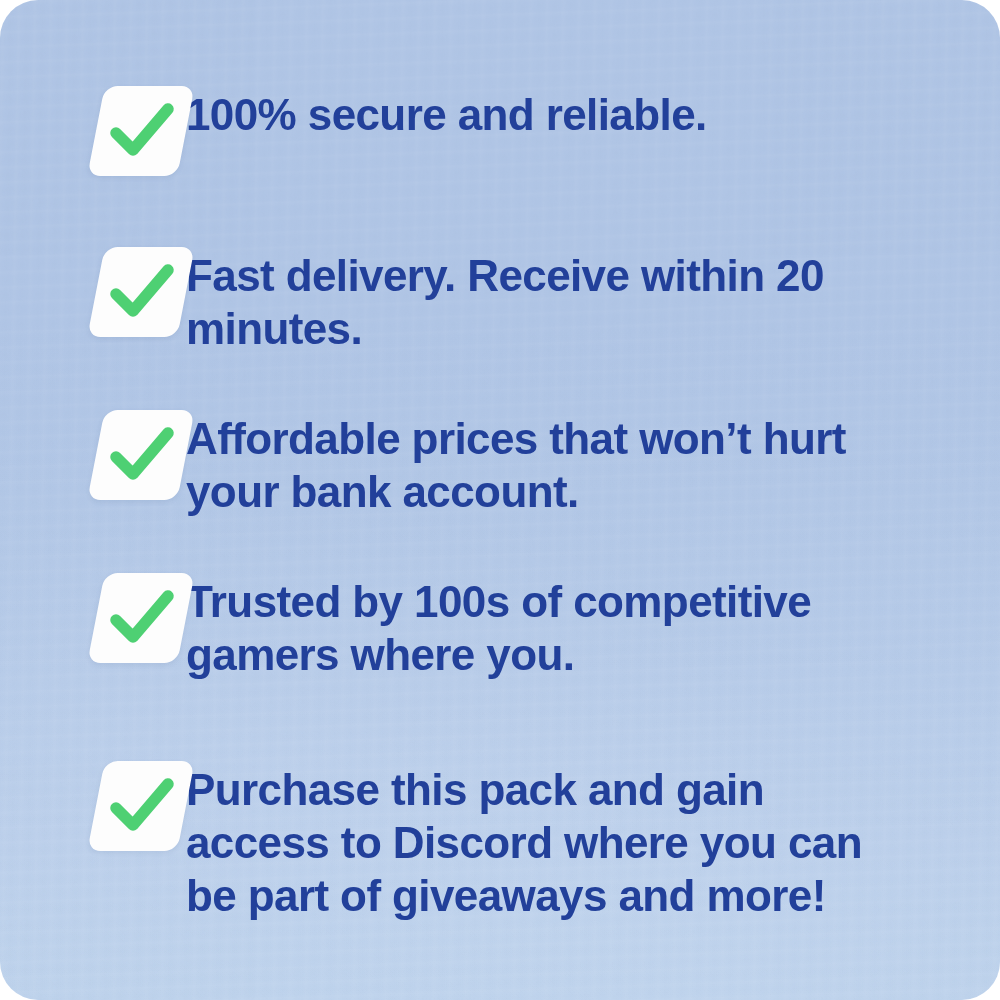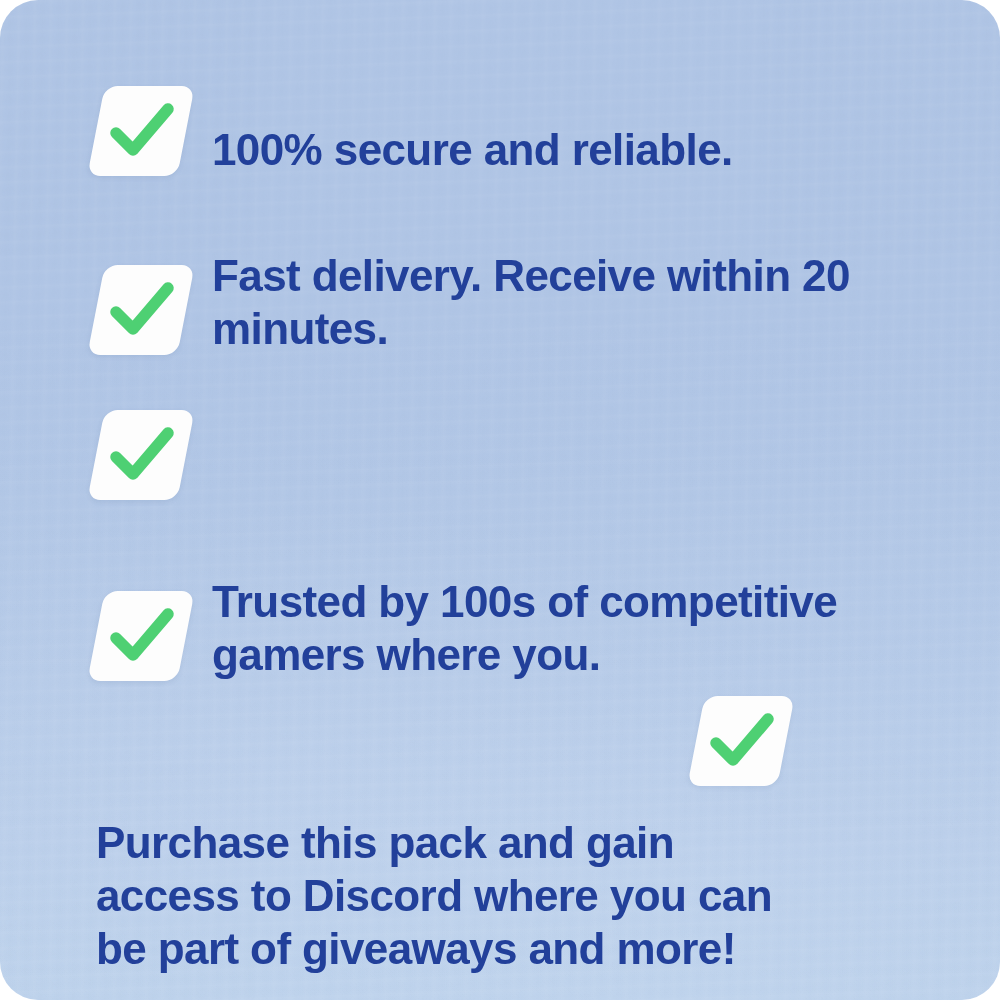--- a/index.html
+++ b/index.html
@@ -64,22 +64,21 @@
     width: 1000px;
     padding: 0;
     margin: 0;
     list-style: none;
   }
 
   .benefit-item {
     position: absolute;
     left: 96px;
     display: flex;
-    align-items: flex-end;
-    gap: 26px;
+    align-items: flex-start;
   }
 
   
   .check-tile {
     flex: 0 0 auto;
     position: relative;
     width: 90px;
     height: 90px;
     margin-top: 2px;
   }
@@ -110,21 +109,21 @@
     margin: 0;
     padding-top: 4px;
     text-rendering: optimizeLegibility;
   }
 
   
   .row-1 { top: 84px; }
   .row-2 { top: 245px; }
   .row-3 { top: 408px; }
   .row-4 { top: 571px; }
-  .row-5 { top: 694px; flex-direction: column; }
+  .row-5 { top: 759px; }
 
   .row-3 .benefit-text,
   .row-5 .benefit-text { max-width: 690px; }
 </style>
 </head>
 <body>
 
 <div class="card">
 
   <div class="texture"></div>
@@ -151,20 +150,21 @@
       <p class="benefit-text">Fast delivery. Receive within 20 minutes.</p>
     </li>
 
     <li class="benefit-item row-3">
       <span class="check-tile">
         <span class="tile-bg"></span>
         <svg class="tile-mark" viewBox="0 0 90 90" xmlns="http://www.w3.org/2000/svg">
           <path d="M20 47 L37 64 L72 23" fill="none" stroke="#4ed073" stroke-width="11.5" stroke-linecap="round" stroke-linejoin="round"></path>
         </svg>
       </span>
+      <p class="benefit-text">Affordable prices that won’t hurt your bank account.</p>
     </li>
 
     <li class="benefit-item row-4">
       <span class="check-tile">
         <span class="tile-bg"></span>
         <svg class="tile-mark" viewBox="0 0 90 90" xmlns="http://www.w3.org/2000/svg">
           <path d="M20 47 L37 64 L72 23" fill="none" stroke="#4ed073" stroke-width="11.5" stroke-linecap="round" stroke-linejoin="round"></path>
         </svg>
       </span>
       <p class="benefit-text">Trusted by 100s of competitive gamers where you.</p>

